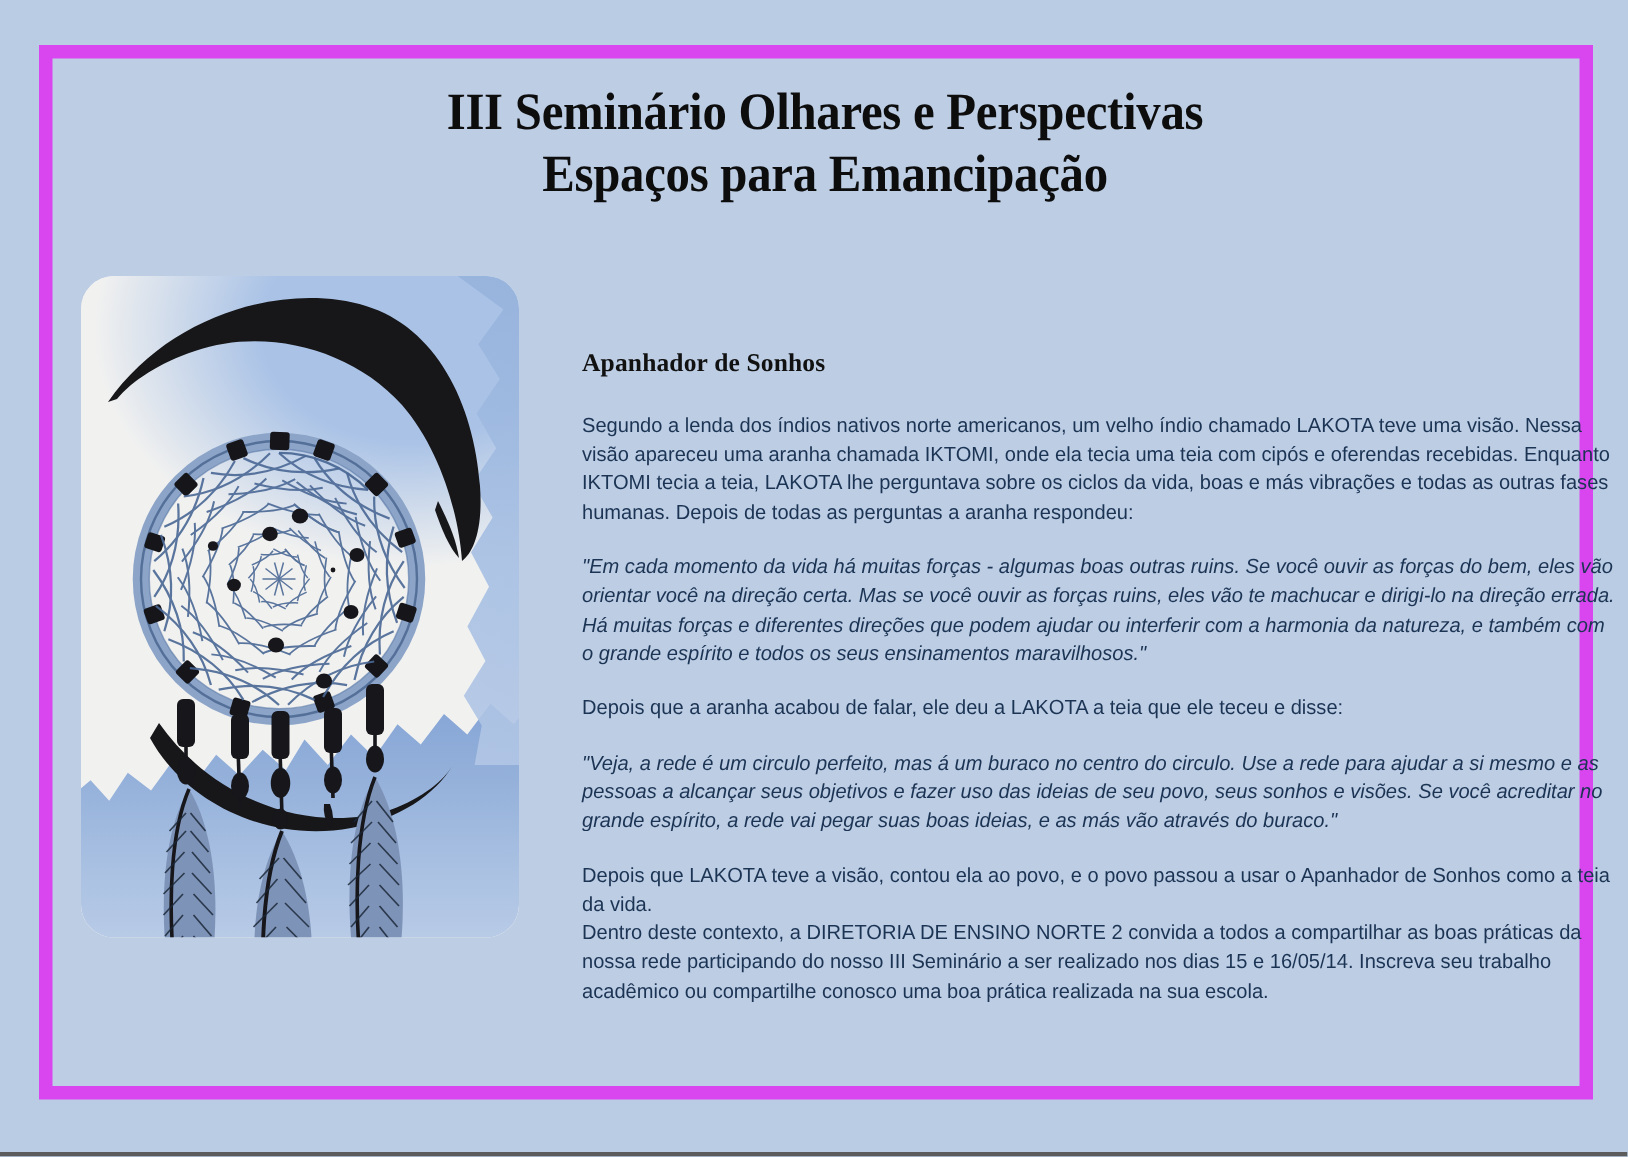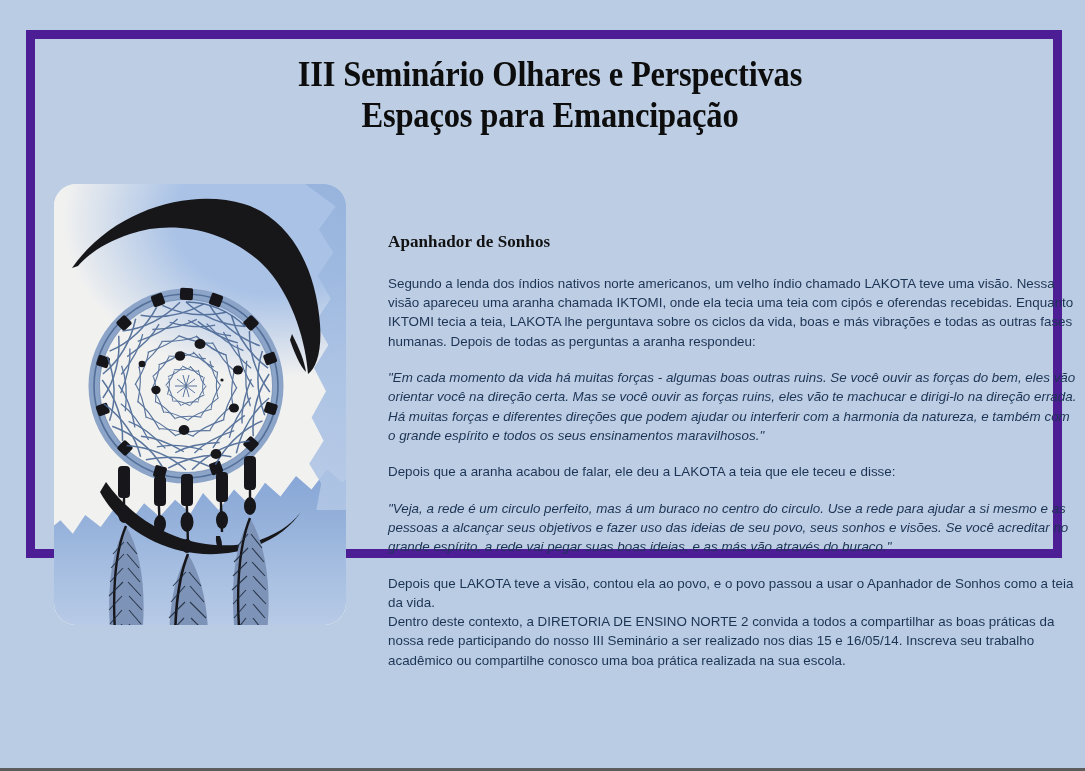--- a/index.html
+++ b/index.html
@@ -11,22 +11,22 @@
     position:relative;
   }
   #poster{
     position:absolute;left:0;top:0;width:1085px;height:771px;
     background:#b9cce3;
   }
   
   #frame{
     position:absolute;
     left:26px;top:30px;
-    width:1036px;height:528px;
-    border:9px solid #4c1d95;
+    width:1036px;height:703px;
+    border:9px solid #d946ef;
     box-sizing:border-box;
     background:#bccde4;
   }
   #bottom-rule{
     position:absolute;left:0;top:768px;width:1085px;height:3px;
     background:#5c5c5c;
   }
   
   #title-block{
     position:absolute;left:35px;top:15px;width:960px;

